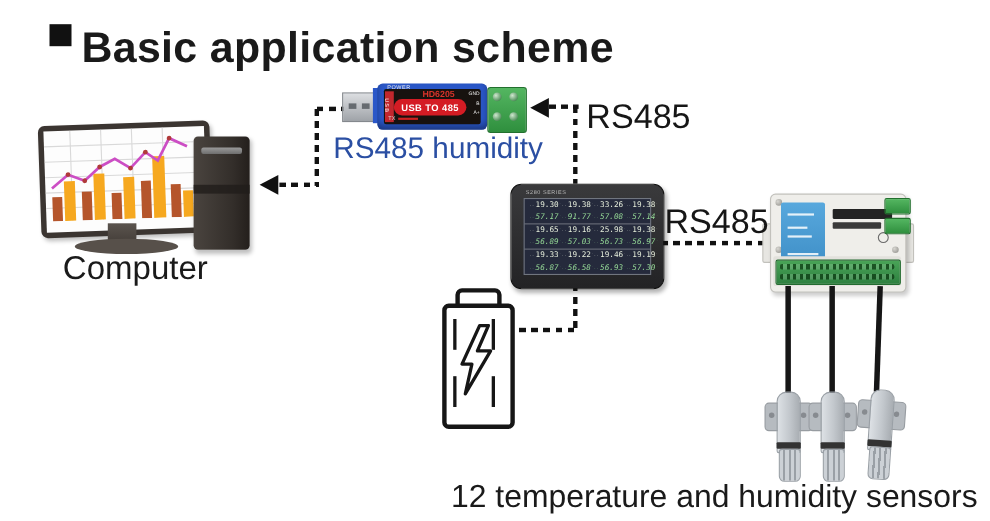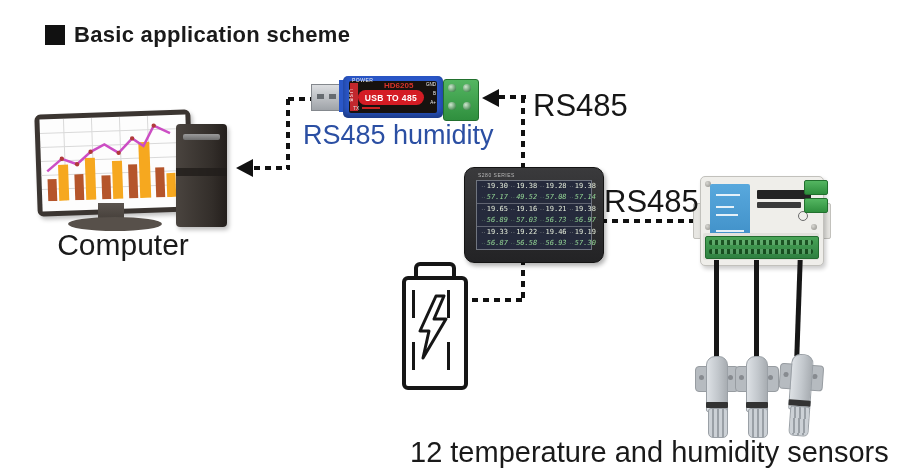--- a/index.html
+++ b/index.html
@@ -1,21 +1,21 @@
 <!DOCTYPE html>
 <html><head>
 <meta charset="utf-8">
 <style>
   html,body{margin:0;padding:0;background:#fff;}
   #stage{position:relative;width:900px;height:474px;background:#ffffff;overflow:hidden;
          font-family:"Liberation Sans",sans-serif;color:#1a1a1a;}
   .abs{position:absolute;}
 
   
-  #title{left:45px;top:22px;font-size:22px;font-weight:700;letter-spacing:.3px;display:flex;align-items:center;}
+  #title{left:45px;top:22px;font-size:39px;font-weight:700;letter-spacing:.3px;display:flex;align-items:flex-start;}
   #title .sq{width:20px;height:20px;background:#111;display:inline-block;margin-right:9px;}
 
   
   .dl-h{height:4px;background:repeating-linear-gradient(90deg,#111 0 6px,transparent 6px 11px);z-index:1;}
   .dl-v{width:4px;background:repeating-linear-gradient(180deg,#111 0 6px,transparent 6px 11px);z-index:1;}
   .arr-left{width:0;height:0;border-top:9px solid transparent;border-bottom:9px solid transparent;
             border-right:17px solid #111;z-index:1;}
   .rs-label{font-size:31px;color:#161616;z-index:3;}
 
   
@@ -201,33 +201,33 @@
   <div class="abs dl-h" style="left:499px;top:95px;width:27px;"></div>
   <div class="abs dl-v" style="left:521px;top:97px;height:70px;"></div>
   <div class="abs rs-label" style="left:533px;top:88px;">RS485</div>
 
   <div id="display" class="abs">
     <div id="display-brand">S280 SERIES</div>
     <div id="display-screen">
         <div class="scr-row temp">
           <span class="scr-val">19.30</span>
           <span class="scr-val">19.38</span>
-          <span class="scr-val">19.28</span>
+          <span class="scr-val">33.26</span>
           <span class="scr-val">19.38</span>
         </div>
         <div class="scr-row hum">
           <span class="scr-val">57.17</span>
-          <span class="scr-val">49.52</span>
+          <span class="scr-val">91.77</span>
           <span class="scr-val">57.08</span>
           <span class="scr-val">57.14</span>
         </div>
         <div class="scr-row temp group-start">
           <span class="scr-val">19.65</span>
           <span class="scr-val">19.16</span>
-          <span class="scr-val">19.21</span>
+          <span class="scr-val">25.98</span>
           <span class="scr-val">19.38</span>
         </div>
         <div class="scr-row hum">
           <span class="scr-val">56.89</span>
           <span class="scr-val">57.03</span>
           <span class="scr-val">56.73</span>
           <span class="scr-val">56.97</span>
         </div>
         <div class="scr-row temp group-start">
           <span class="scr-val">19.33</span>

